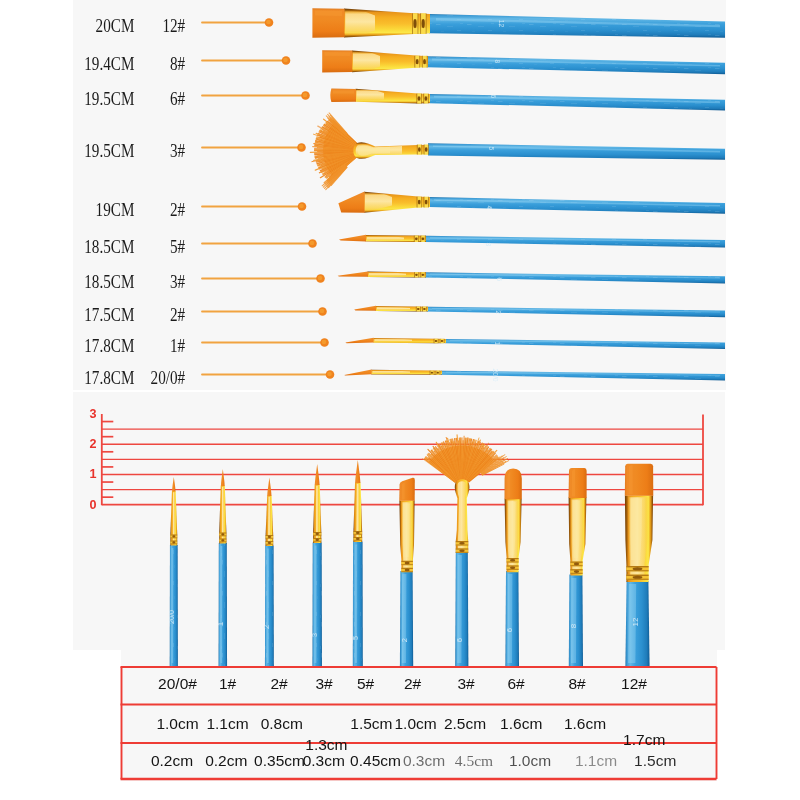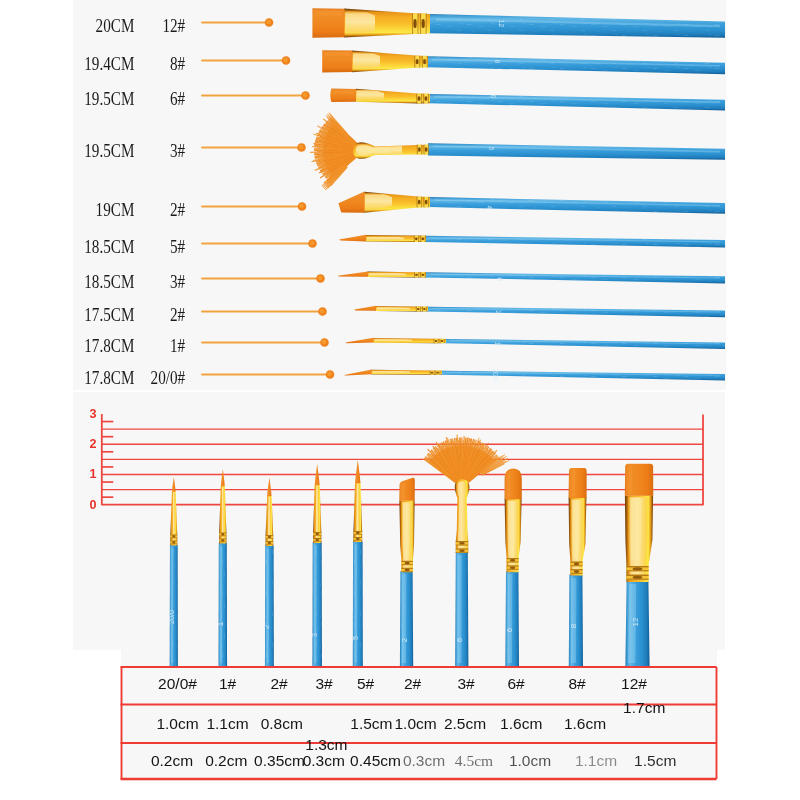--- a/index.html
+++ b/index.html
@@ -832,21 +832,21 @@
     <div class="tbl-txt" style="left: 634px; top: 675.5px;">12#</div>
     <div class="tbl-txt" style="left: 177.5px; top: 715.5px;">1.0cm</div>
     <div class="tbl-txt" style="left: 227.5px; top: 715.5px;">1.1cm</div>
     <div class="tbl-txt" style="left: 281.8px; top: 715.5px;">0.8cm</div>
     <div class="tbl-txt" style="left: 326.4px; top: 737px;">1.3cm</div>
     <div class="tbl-txt" style="left: 371.4px; top: 715.5px;">1.5cm</div>
     <div class="tbl-txt" style="left: 415.6px; top: 715.5px;">1.0cm</div>
     <div class="tbl-txt" style="left: 465px; top: 715.5px;">2.5cm</div>
     <div class="tbl-txt" style="left: 521.2px; top: 715.5px;">1.6cm</div>
     <div class="tbl-txt" style="left: 585px; top: 715.5px;">1.6cm</div>
-    <div class="tbl-txt" style="left: 644.2px; top: 700px;">1.7cm</div>
+    <div class="tbl-txt" style="left: 644.2px; top: 732px;">1.7cm</div>
     <div class="tbl-txt" style="left: 172px; top: 753px; opacity: 1;">0.2cm</div>
     <div class="tbl-txt" style="left: 226.3px; top: 753px; opacity: 1;">0.2cm</div>
     <div class="tbl-txt" style="left: 279.5px; top: 753px; opacity: 1;">0.35cm</div>
     <div class="tbl-txt" style="left: 323.8px; top: 753px; opacity: 1;">0.3cm</div>
     <div class="tbl-txt" style="left: 375.5px; top: 753px; opacity: 1;">0.45cm</div>
     <div class="tbl-txt" style="left: 424px; top: 753px; opacity: 0.62;">0.3cm</div>
     <div class="tbl-txt" style="left: 474px; top: 753px; opacity: 0.62; font-family: Liberation Serif, serif;">4.5cm</div>
     <div class="tbl-txt" style="left: 530px; top: 753px; opacity: 0.74;">1.0cm</div>
     <div class="tbl-txt" style="left: 596px; top: 753px; opacity: 0.48;">1.1cm</div>
     <div class="tbl-txt" style="left: 655.2px; top: 753px; opacity: 0.9;">1.5cm</div>

